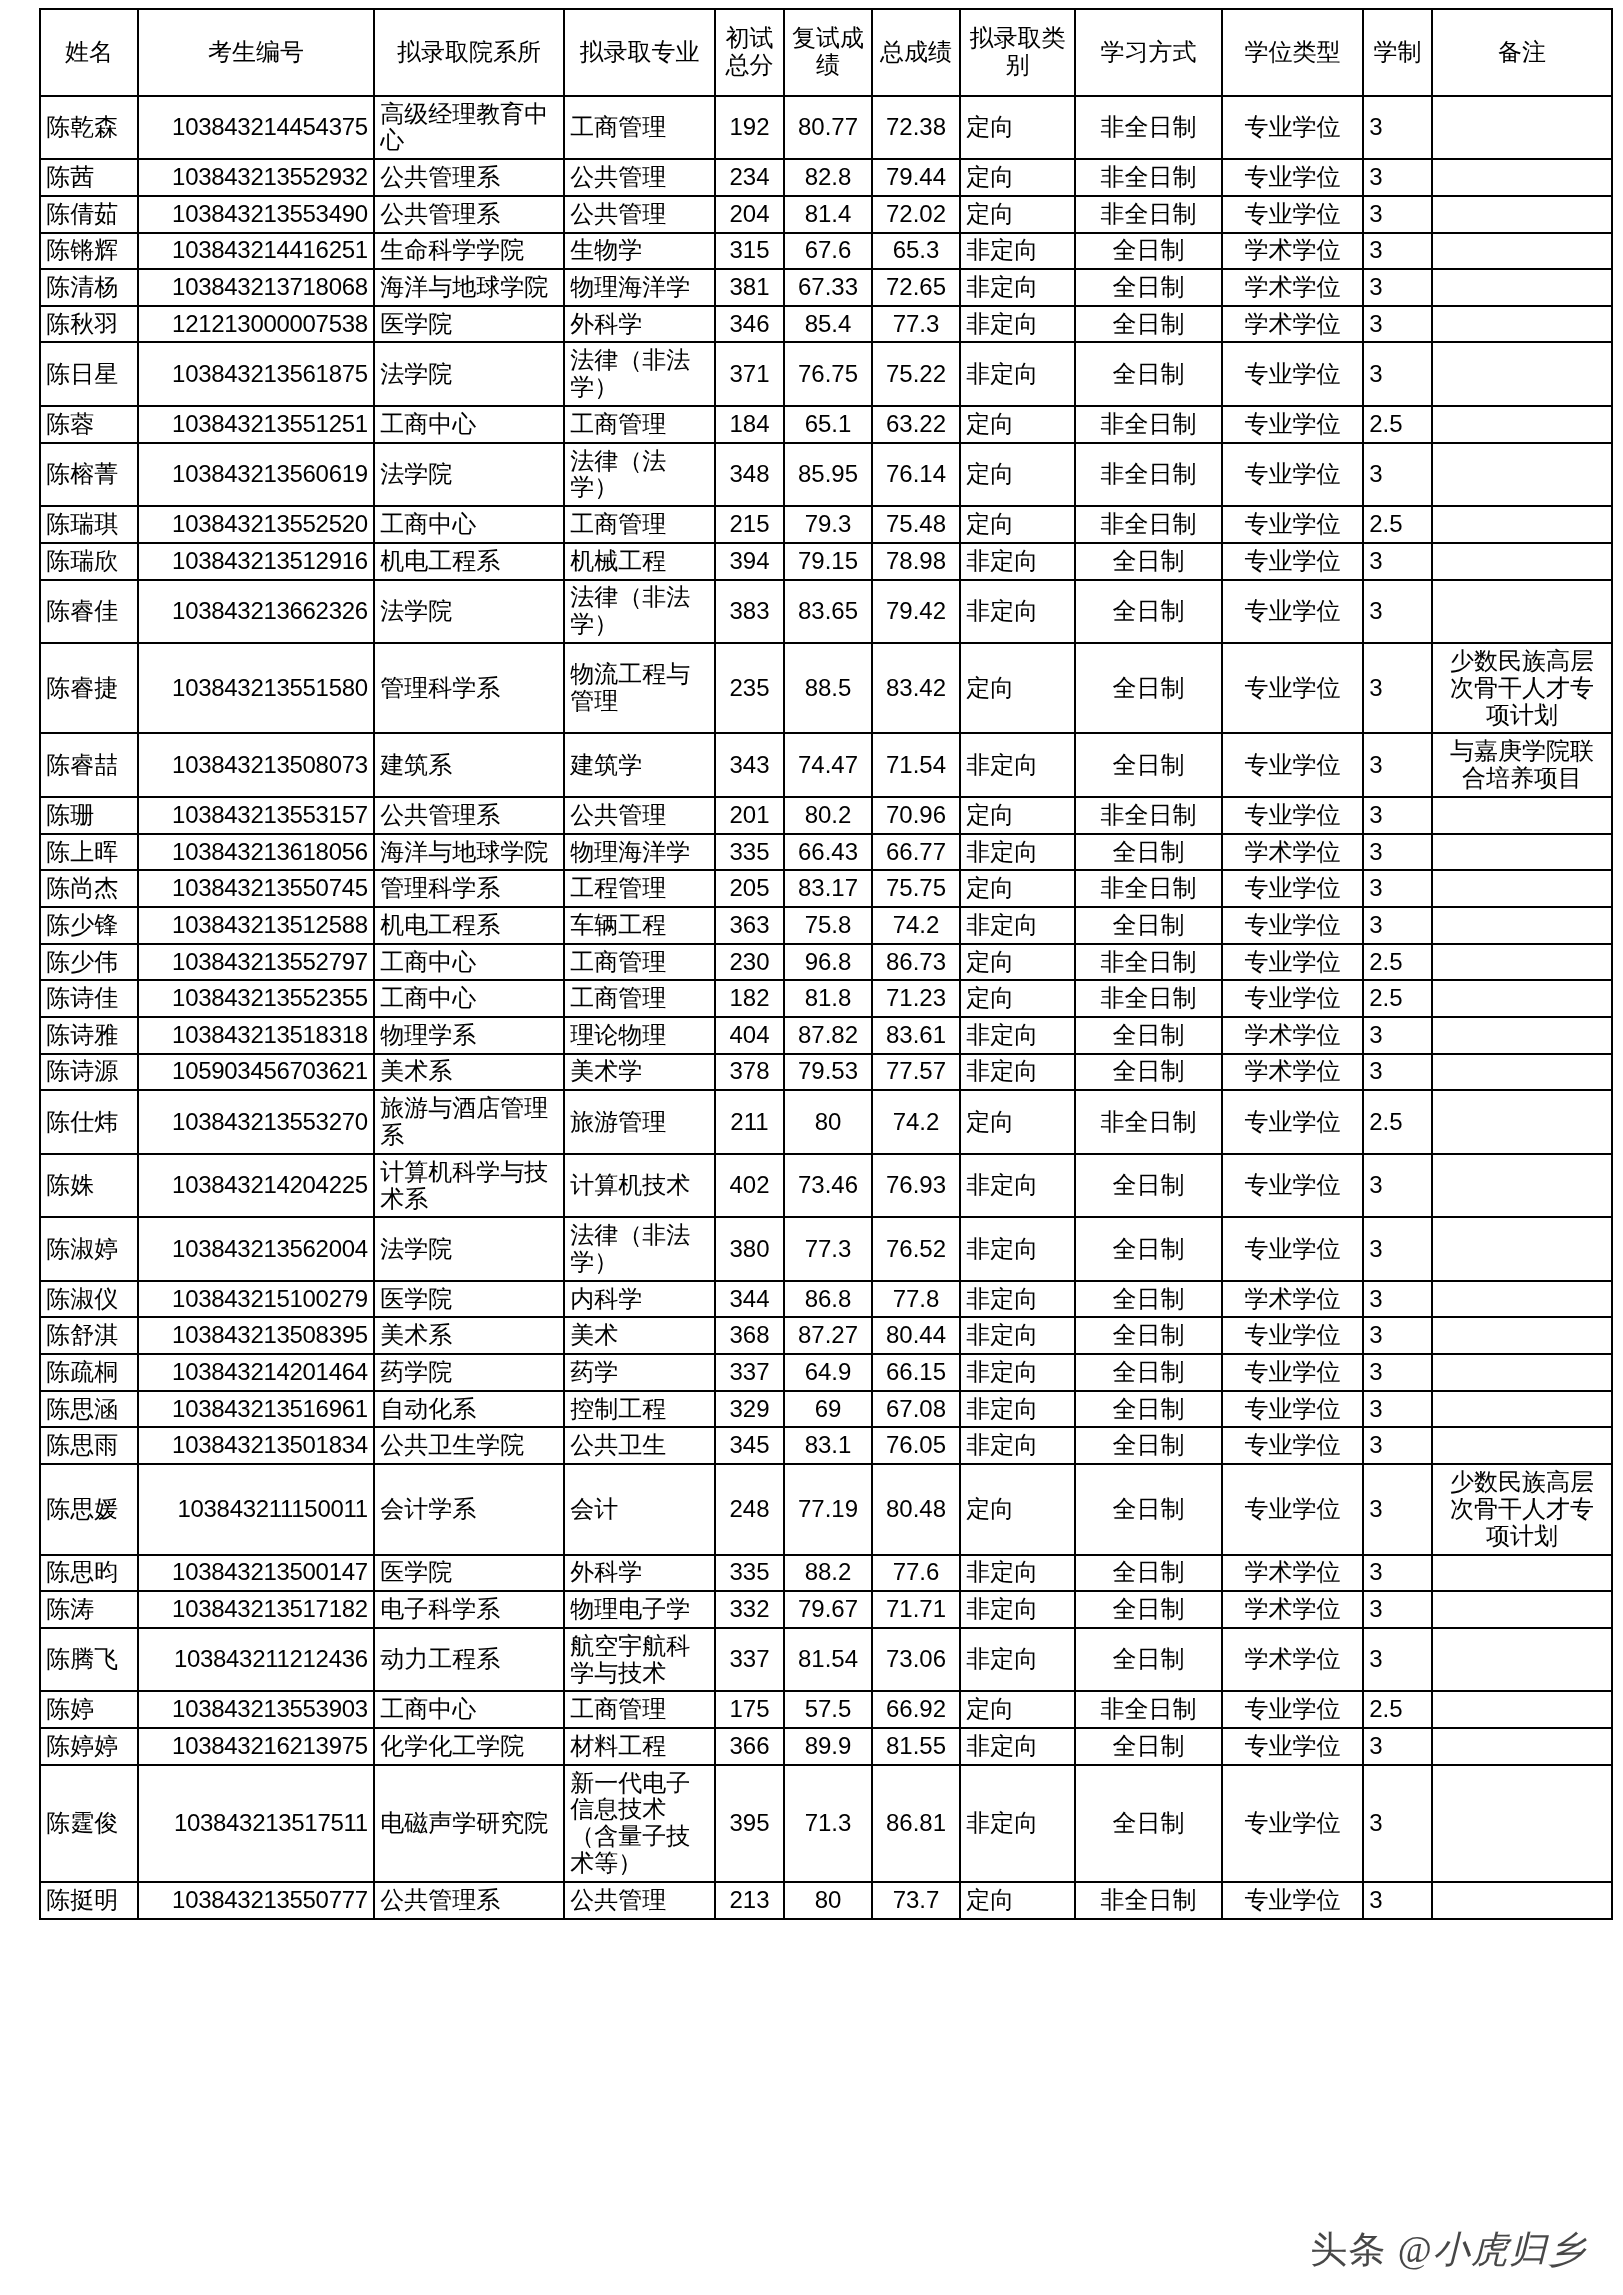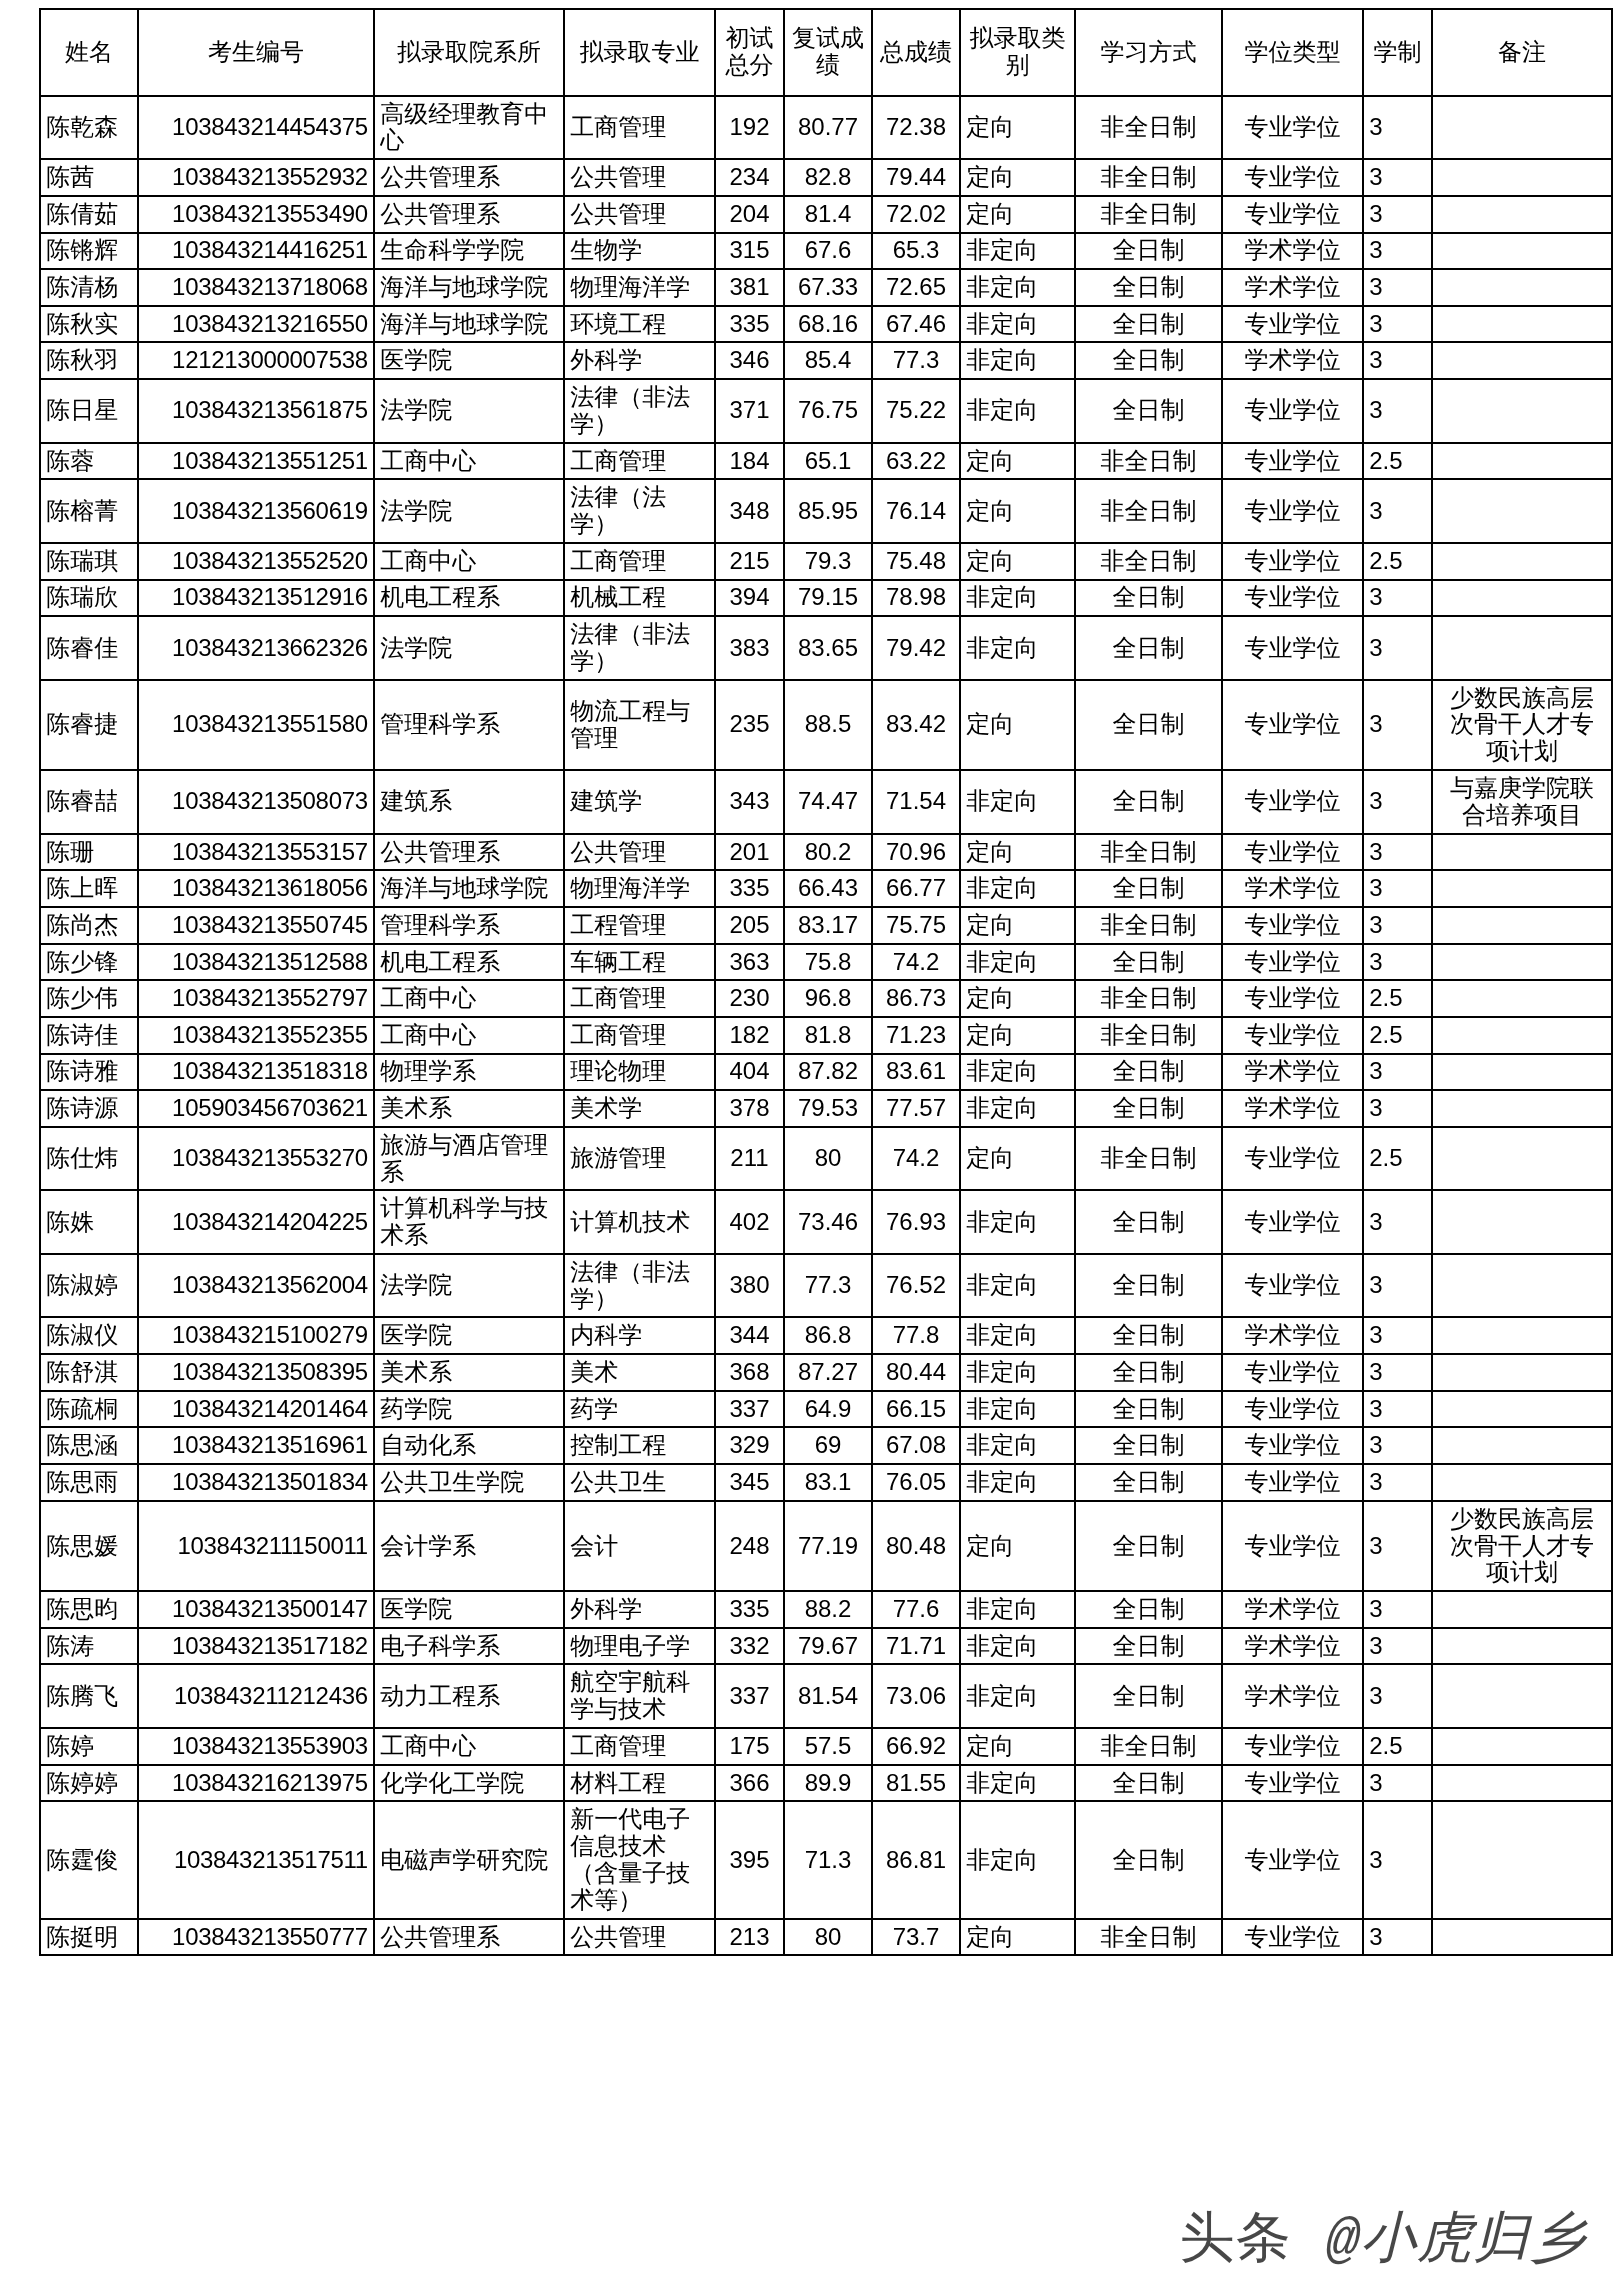--- a/index.html
+++ b/index.html
@@ -68,23 +68,23 @@
   td.cat    { text-align: left; }
   td.mode   { text-align: center; border-radius: 19px; }
   td.degree { text-align: center; }
   td.years  { text-align: left; }
   td.remark { text-align: center; }
 
   .watermark {
     position: absolute;
     right: 37px;
     bottom: 19.6px;
-    font-size: 55px;
+    font-size: 37px;
     color: rgba(0,0,0,0.72);
-    font-family: Liberation Mono, monospace;
+    font-family: Liberation Serif, serif;
     letter-spacing: 1.3px;
     white-space: nowrap;
     pointer-events: none;
   }
   .watermark .wm-at {
     font-style: italic;
   }
 </style>
 </head>
 <body>
@@ -186,34 +186,20 @@
           <td class="num">381</td>
           <td class="num">67.33</td>
           <td class="num">72.65</td>
           <td class="cat">非定向</td>
           <td class="mode">全日制</td>
           <td class="degree">学术学位</td>
           <td class="years">3</td>
           <td class="remark"></td>
         </tr>
         <tr>
-          <td class="name">陈秋实</td>
-          <td class="id">103843213216550</td>
-          <td class="dept">海洋与地球学院</td>
-          <td class="major">环境工程</td>
-          <td class="num">335</td>
-          <td class="num">68.16</td>
-          <td class="num">67.46</td>
-          <td class="cat">非定向</td>
-          <td class="mode">全日制</td>
-          <td class="degree">专业学位</td>
-          <td class="years">3</td>
-          <td class="remark"></td>
-        </tr>
-        <tr>
           <td class="name">陈秋羽</td>
           <td class="id">121213000007538</td>
           <td class="dept">医学院</td>
           <td class="major">外科学</td>
           <td class="num">346</td>
           <td class="num">85.4</td>
           <td class="num">77.3</td>
           <td class="cat">非定向</td>
           <td class="mode">全日制</td>
           <td class="degree">学术学位</td>

